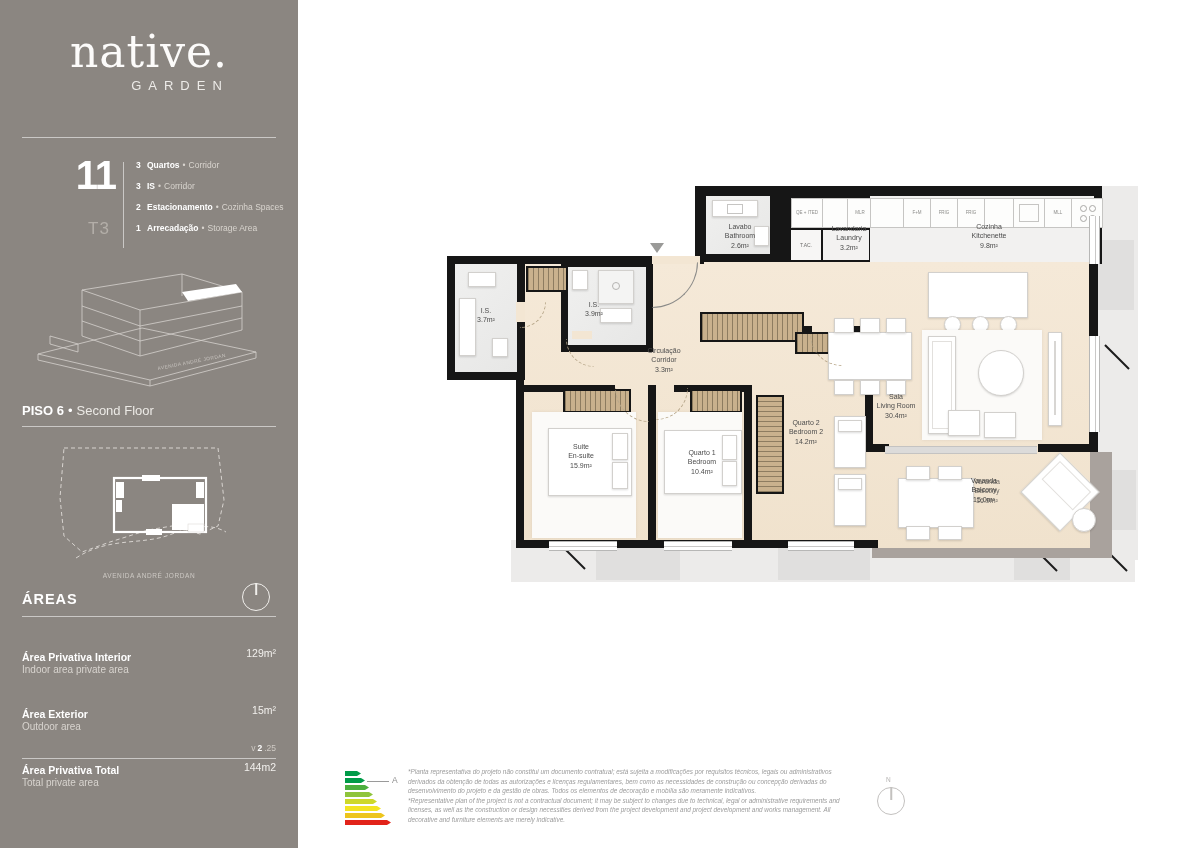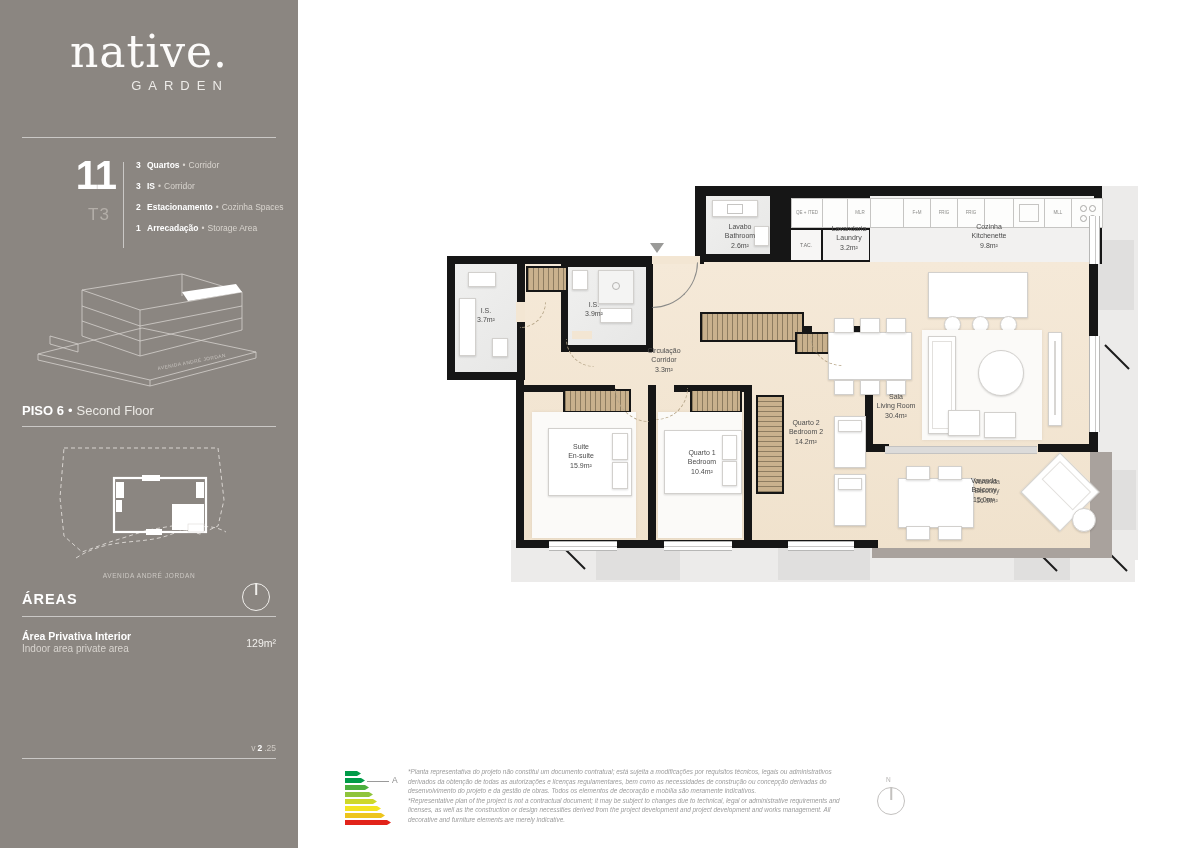--- a/index.html
+++ b/index.html
@@ -7,41 +7,41 @@
         font-family:"Liberation Sans",sans-serif;-webkit-font-smoothing:antialiased;}
   .abs{position:absolute;}
 
   
   #sidebar{position:absolute;left:0;top:0;width:298px;height:848px;background:#8b8681;color:#fff;}
   .sb-div{position:absolute;left:22px;right:22px;height:1px;background:rgba(255,255,255,.55);}
   #logo{position:absolute;left:0;top:30px;width:100%;text-align:center;}
   #logo .name{font-family:"DejaVu Serif",serif;font-size:44px;font-weight:400;color:#fcfbfa;letter-spacing:1px;line-height:1;}
   #logo .sub{margin-top:4px;padding-left:62px;font-size:13px;letter-spacing:7px;color:#edebe8;}
   #unitnum{position:absolute;left:64px;top:153px;width:52px;text-align:right;font-size:40px;font-weight:bold;color:#fff;letter-spacing:-1px;}
-  #unittype{position:absolute;left:88px;top:205px;font-size:17px;color:#b3aea8;letter-spacing:1px;}
+  #unittype{position:absolute;left:88px;top:219px;font-size:17px;color:#b3aea8;letter-spacing:1px;}
   #unitline{position:absolute;left:123px;top:162px;width:1px;height:86px;background:rgba(255,255,255,.55);}
   #features{position:absolute;left:136px;top:160px;}
   .feat{display:flex;align-items:baseline;margin-bottom:11px;font-size:8.5px;white-space:nowrap;}
   .feat .fq{font-weight:bold;width:11px;}
   .feat .fpt{font-weight:bold;}
   .feat .fb{color:#d9d5cf;margin:0 3px;}
   .feat .fen{color:#d9d5cf;}
   #bsketch{position:absolute;left:30px;top:266px;}
   #piso{position:absolute;left:22px;top:403px;font-size:13px;white-space:nowrap;}
   #piso .p1{font-weight:bold;}
   #piso .pb{margin:0 4px;}
   #piso .p2{color:#eceae6;}
   #siteplan{position:absolute;left:50px;top:440px;}
   #sitecap{position:absolute;left:0;top:572px;width:100%;text-align:center;font-size:6.5px;letter-spacing:.6px;color:#cdc9c4;}
   #areastitle{position:absolute;left:22px;top:591px;font-size:14.5px;font-weight:bold;letter-spacing:1px;}
   #compass{position:absolute;left:242px;top:583px;width:26px;height:26px;border:1.6px solid #f1efec;border-radius:50%;}
   #compass .tick{position:absolute;left:50%;top:-1px;width:1.6px;height:12px;background:#f1efec;transform:translateX(-50%);}
   #arearows{position:absolute;left:22px;top:630px;width:254px;}
   .arow{display:flex;align-items:center;margin-bottom:10px;}
-  .arow .atxt{line-height:1.25;}
+  .arow .atxt{line-height:1.25;margin-top:21px;}
   .arow .apt{font-size:10.5px;font-weight:bold;display:block;}
   .arow .aen{font-size:10px;color:#d8d4cf;display:block;}
   .arow .aval{margin-left:auto;font-size:10.5px;color:#f2f0ed;}
   #version{position:absolute;right:22px;top:743px;font-size:8.5px;color:#cfcac4;}
   #version .vmaj{color:#fff;font-weight:bold;margin:0 2px;}
   #brand{position:absolute;left:0;top:787px;width:100%;text-align:center;font-family:"DejaVu Serif",serif;font-size:19px;letter-spacing:5px;white-space:nowrap;}
   #brand .k{color:#f5f3f1;}
   #brand .h{color:#b7b2ac;}
 
   
@@ -179,20 +179,34 @@
     <div class="sb-div" style="top:616px"></div>
 
     <div id="arearows">
       <div class="arow">
         <div class="atxt">
           <span class="apt">Área Privativa Interior</span>
           <span class="aen">Indoor area private area</span>
         </div>
         <span class="aval">129m²</span>
       </div>
+      <div class="arow">
+        <div class="atxt">
+          <span class="apt">Área Exterior</span>
+          <span class="aen">Outdoor area</span>
+        </div>
+        <span class="aval">15m²</span>
+      </div>
+      <div class="arow">
+        <div class="atxt">
+          <span class="apt">Área Privativa Total</span>
+          <span class="aen">Total private area</span>
+        </div>
+        <span class="aval">144m2</span>
+      </div>
     </div>
 
     <div id="version">
       <span>v</span><span class="vmaj">2</span><span>.25</span>
     </div>
     <div class="sb-div" style="top:758px"></div>
 
   </div>
 
   <div>

